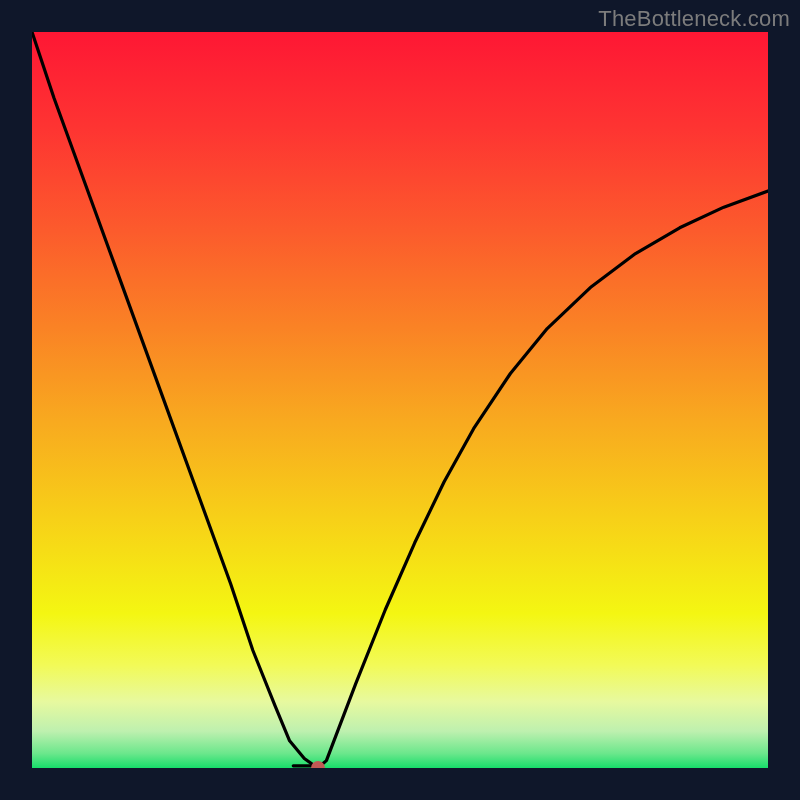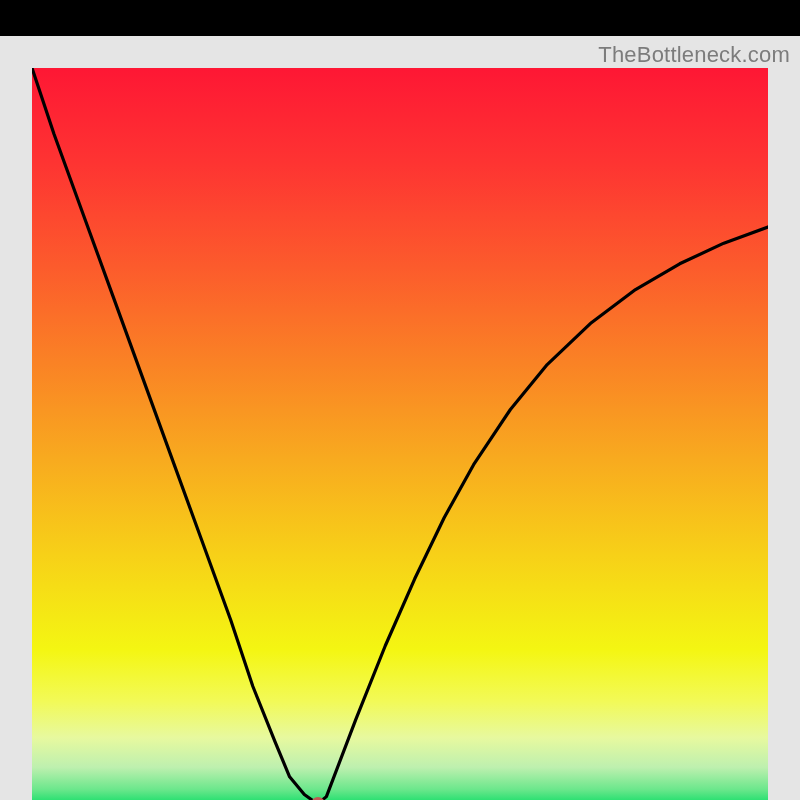--- a/index.html
+++ b/index.html
@@ -7,22 +7,21 @@
     padding: 0;
     width: 800px;
     height: 800px;
     background: #000;
     overflow: hidden;
     font-family: Arial, Helvetica, sans-serif;
   }
   .frame {
     position: absolute;
     inset: 0;
-    background: #e5e5e5;
-    margin-top: 36px;
+    background: #0f172a;
   }
   .plot {
     position: absolute;
     left: 32px;
     top: 32px;
     width: 736px;
     height: 736px;
     overflow: hidden;
   }
   .gradient {

